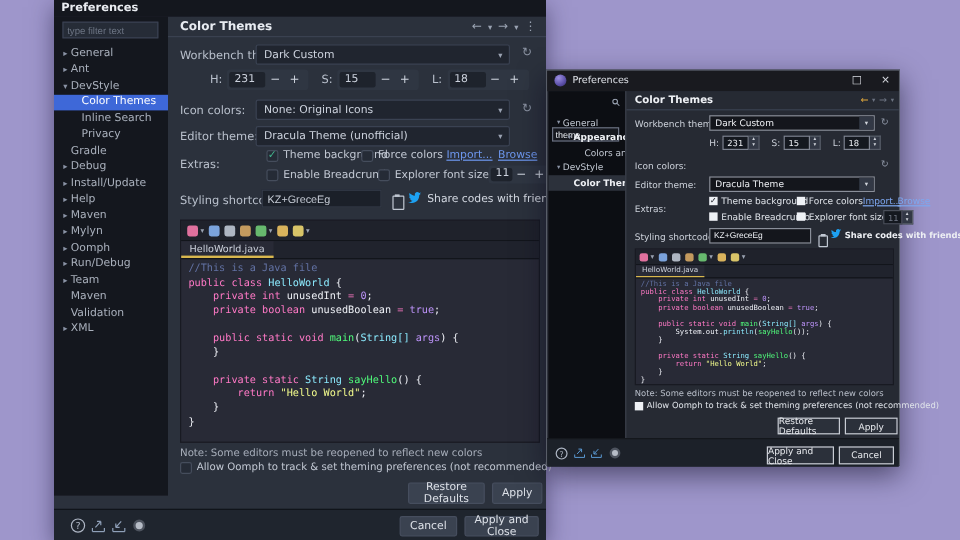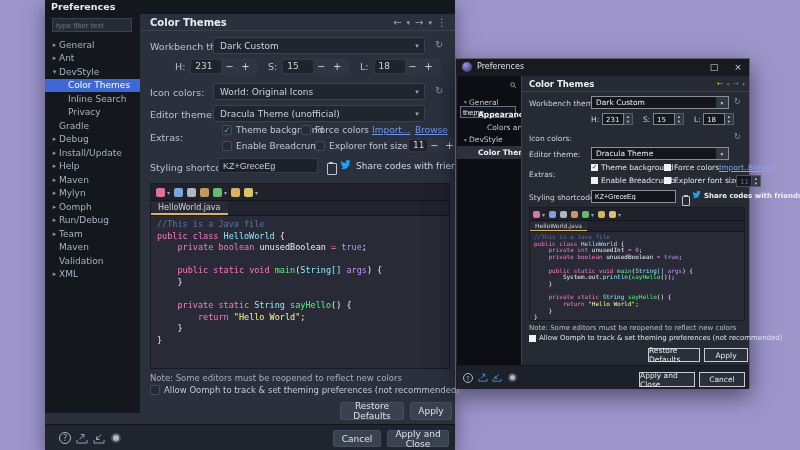--- a/index.html
+++ b/index.html
@@ -222,21 +222,21 @@
       <span class="hslbox">
         <span class="hslval">18</span>
         <span class="hslbtn">−</span>
         <span class="hslbtn">+</span>
       </span>
     </div>
 
     
     <div class="abs llabel" style="left:10px;top:73px;">Icon colors:</div>
     <div class="abs dd" style="left:73px;top:69px;width:212px;height:17px;">
-      <span class="ddval">World: Original Icons</span>
+      <span class="ddval">None: Original Icons</span>
       <span class="ddchev">▾</span>
     </div>
     <span class="abs refresh" style="left:295px;top:71px;">↻</span>
 
     
     <div class="abs llabel" style="left:10px;top:95px;">Editor theme:</div>
     <div class="abs dd" style="left:73px;top:91px;width:212px;height:17px;">
       <span class="ddval">Dracula Theme (unofficial)</span>
       <span class="ddchev">▾</span>
     </div>
@@ -299,20 +299,21 @@
             <span class="ticon" style="background: rgb(216, 196, 104);"></span>
             <span class="tchev">▾</span>
           </span>
         </div>
       <div class="ptabbar">
         <span class="ptab">HelloWorld.java</span>
       </div>
       <div class="pcode" id="lcode">
           <div class="cl"><span style="color: rgb(98, 114, 164);">//This is a Java file</span></div>
           <div class="cl"><span style="color: rgb(255, 121, 198);">public class </span><span style="color: rgb(139, 233, 253);">HelloWorld </span><span style="color: rgb(238, 240, 246);">{</span></div>
+          <div class="cl"><span style="color: rgb(238, 240, 246);">    </span><span style="color: rgb(255, 121, 198);">private int </span><span style="color: rgb(238, 240, 246);">unusedInt </span><span style="color: rgb(255, 121, 198);">= </span><span style="color: rgb(189, 147, 249);">0</span><span style="color: rgb(238, 240, 246);">;</span></div>
           <div class="cl"><span style="color: rgb(238, 240, 246);">    </span><span style="color: rgb(255, 121, 198);">private boolean </span><span style="color: rgb(238, 240, 246);">unusedBoolean </span><span style="color: rgb(255, 121, 198);">= </span><span style="color: rgb(189, 147, 249);">true</span><span style="color: rgb(238, 240, 246);">;</span></div>
           <div class="cl">&nbsp;</div>
           <div class="cl"><span style="color: rgb(238, 240, 246);">    </span><span style="color: rgb(255, 121, 198);">public static void </span><span style="color: rgb(80, 250, 123);">main</span><span style="color: rgb(238, 240, 246);">(</span><span style="color: rgb(139, 233, 253);">String[] </span><span style="color: rgb(189, 147, 249);">args</span><span style="color: rgb(238, 240, 246);">) {</span></div>
           <div class="cl"><span style="color: rgb(238, 240, 246);">    }</span></div>
           <div class="cl">&nbsp;</div>
           <div class="cl"><span style="color: rgb(238, 240, 246);">    </span><span style="color: rgb(255, 121, 198);">private static </span><span style="color: rgb(139, 233, 253);">String </span><span style="color: rgb(80, 250, 123);">sayHello</span><span style="color: rgb(238, 240, 246);">() {</span></div>
           <div class="cl"><span style="color: rgb(238, 240, 246);">        </span><span style="color: rgb(255, 121, 198);">return </span><span style="color: rgb(241, 250, 140);">"Hello World"</span><span style="color: rgb(238, 240, 246);">;</span></div>
           <div class="cl"><span style="color: rgb(238, 240, 246);">    }</span></div>
           <div class="cl"><span style="color: rgb(238, 240, 246);">}</span></div>
         </div>

